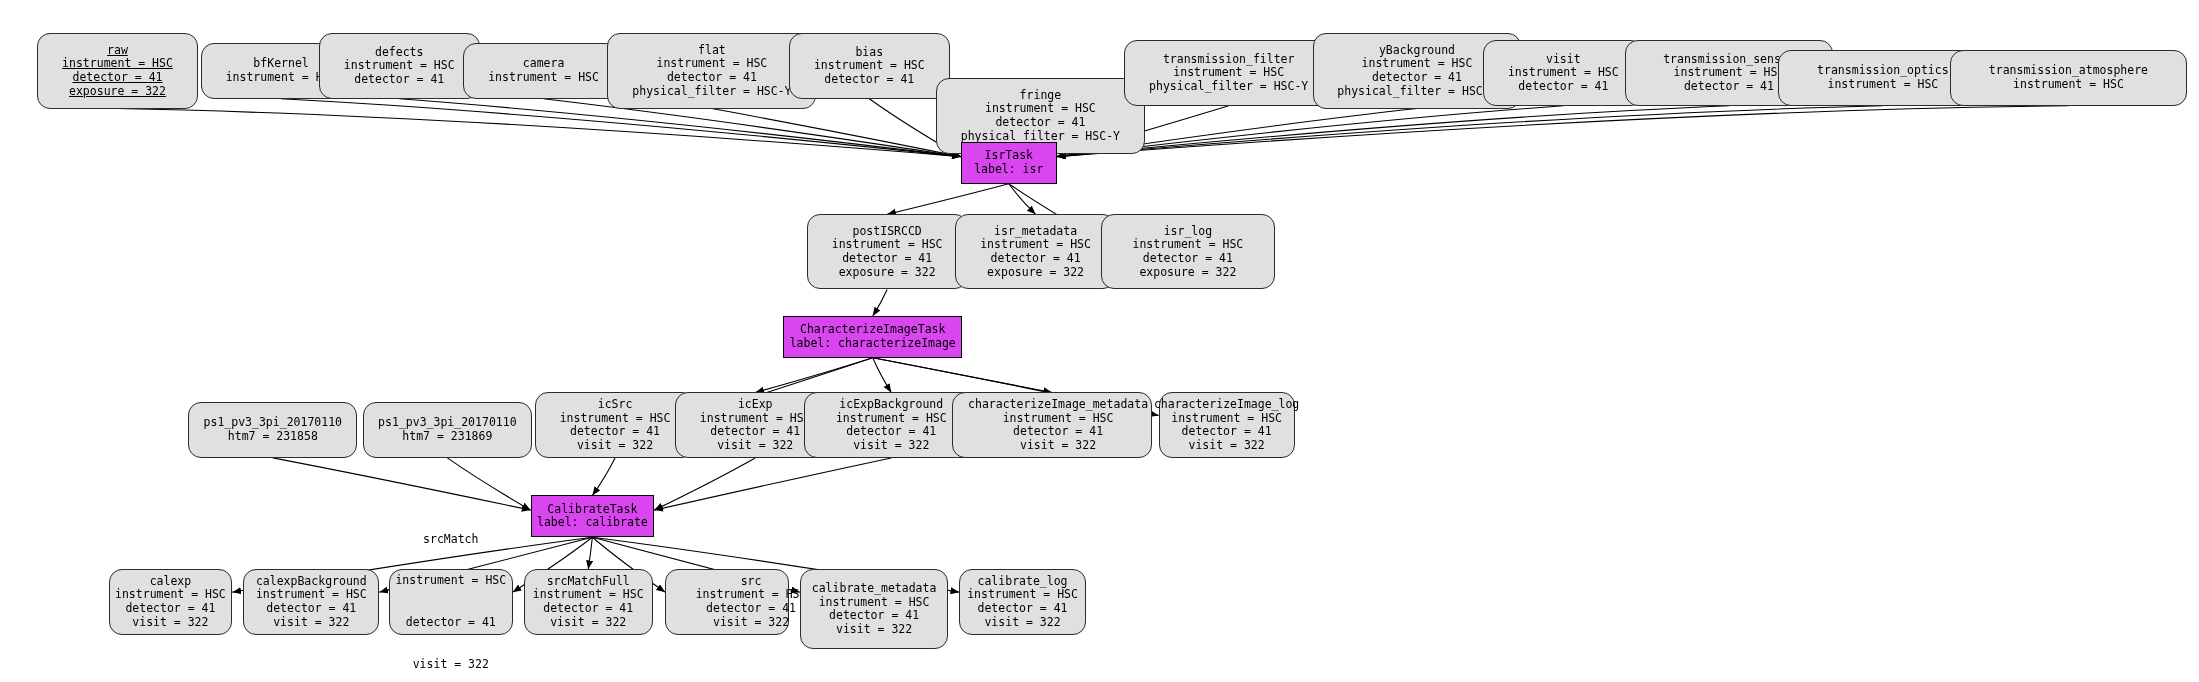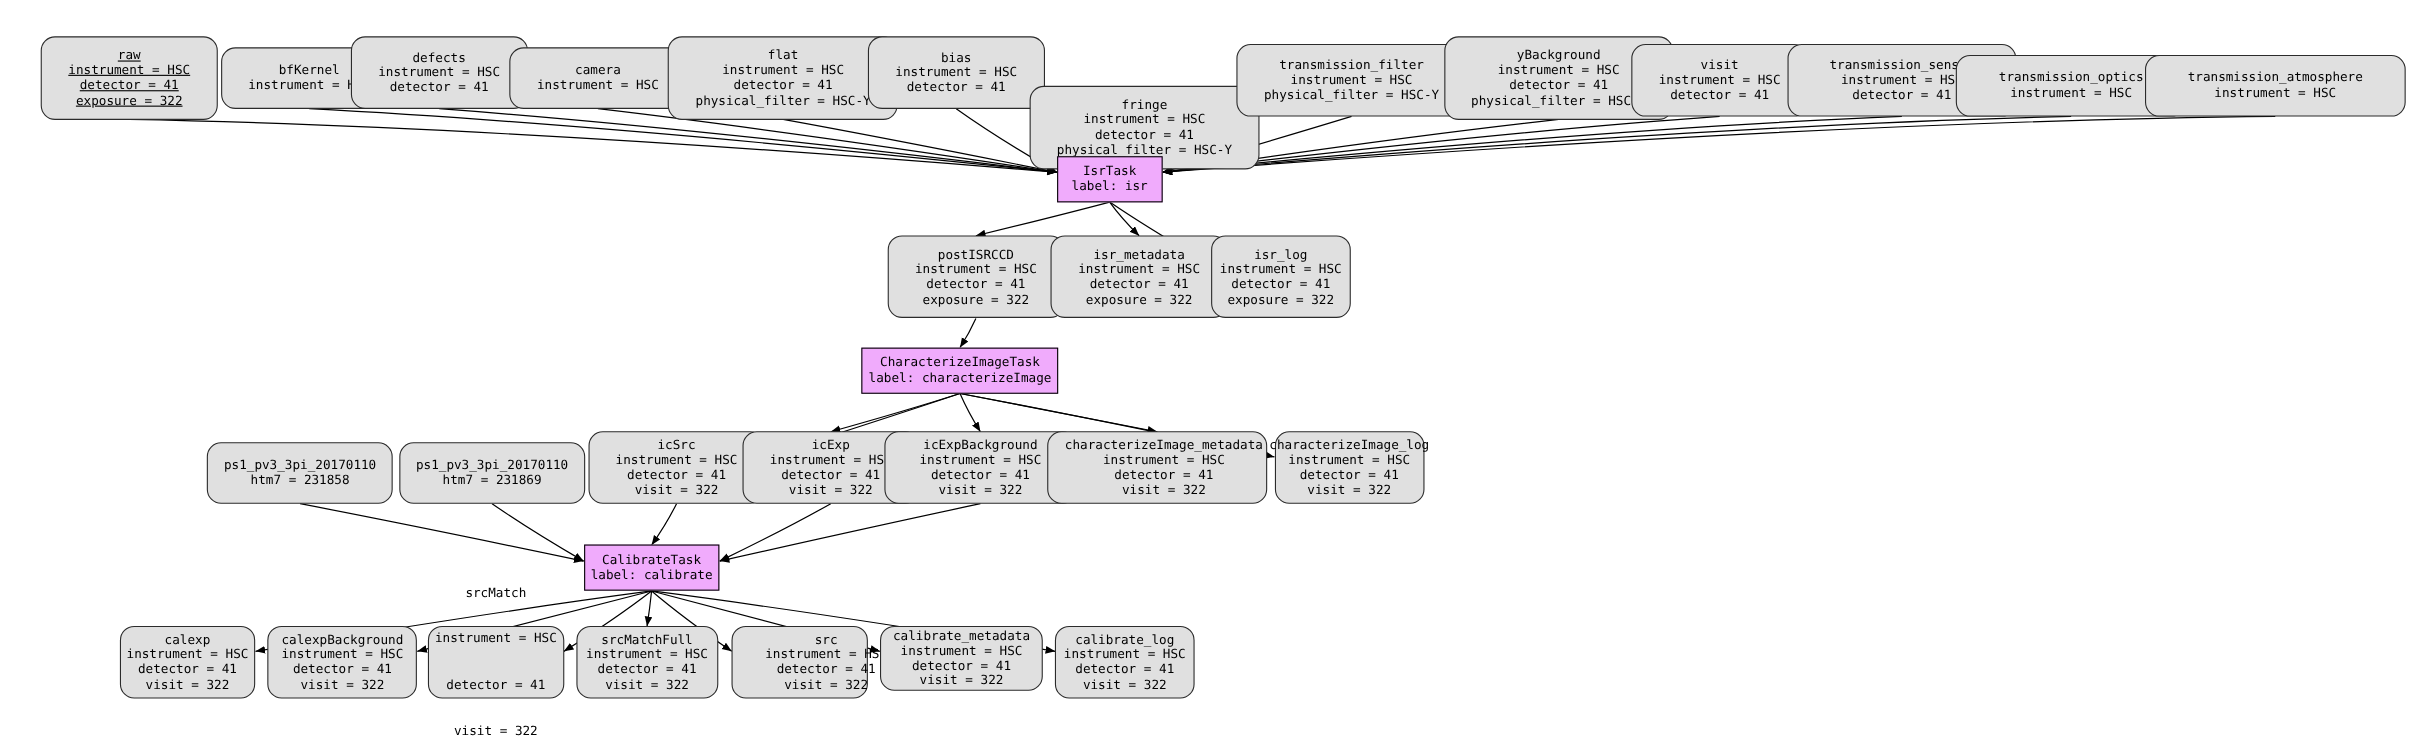--- a/index.html
+++ b/index.html
@@ -16,21 +16,21 @@
     color:#000;
     white-space:pre;
     z-index:2;
   }
   .dataset{
     background:#e0e0e0;
     border:1.3px solid #2b2b2b;
     border-radius:13px;
   }
   .task{
-    background:#f0abfc;
+    background:#d946ef;
     border:1.6px solid #000;
     border-radius:0;
   }
   .node .ln{display:block;}
 </style>
 </head>
 <body>
 
 <div id="canvas">
   <svg id="edges" viewBox="0 0 2199 682" preserveAspectRatio="none">
@@ -86,31 +86,31 @@
       <div class="node dataset" style="left: 935.949px; top: 33.4041px; width: 208.905px; height: 75.1592px; margin-top: 45px;"><span class="ln">fringe</span><span class="ln">instrument = HSC</span><span class="ln">detector = 41</span><span class="ln">physical_filter = HSC-Y</span></div>
       <div class="node dataset" style="left: 1124.24px; top: 40.3633px; width: 208.905px; height: 65.4163px;"><span class="ln">transmission_filter</span><span class="ln">instrument = HSC</span><span class="ln">physical_filter = HSC-Y</span></div>
       <div class="node dataset" style="left: 1312.53px; top: 33.4041px; width: 208.905px; height: 75.1592px;"><span class="ln">yBackground</span><span class="ln">instrument = HSC</span><span class="ln">detector = 41</span><span class="ln">physical_filter = HSC-Y</span></div>
       <div class="node dataset" style="left: 1482.95px; top: 40.3633px; width: 160.802px; height: 65.4163px;"><span class="ln">visit</span><span class="ln">instrument = HSC</span><span class="ln">detector = 41</span></div>
       <div class="node dataset" style="left: 1624.51px; top: 40.3633px; width: 208.905px; height: 65.4163px;"><span class="ln">transmission_sensor</span><span class="ln">instrument = HSC</span><span class="ln">detector = 41</span></div>
       <div class="node dataset" style="left: 1778.44px; top: 50.1061px; width: 208.905px; height: 55.6735px;"><span class="ln">transmission_optics</span><span class="ln">instrument = HSC</span></div>
       <div class="node dataset" style="left: 1950.24px; top: 50.1061px; width: 236.392px; height: 55.6735px;"><span class="ln">transmission_atmosphere</span><span class="ln">instrument = HSC</span></div>
       <div class="node task" style="left: 960.688px; top: 141.967px; width: 96.2062px; height: 41.7551px;"><span class="ln">IsrTask</span><span class="ln">label: isr</span></div>
       <div class="node dataset" style="left: 806.758px; top: 214.343px; width: 160.802px; height: 75.1592px;"><span class="ln">postISRCCD</span><span class="ln">instrument = HSC</span><span class="ln">detector = 41</span><span class="ln">exposure = 322</span></div>
       <div class="node dataset" style="left: 955.191px; top: 214.343px; width: 160.802px; height: 75.1592px;"><span class="ln">isr_metadata</span><span class="ln">instrument = HSC</span><span class="ln">detector = 41</span><span class="ln">exposure = 322</span></div>
-      <div class="node dataset" style="left: 1100.87px; top: 214.343px; width: 127px; height: 75.1592px;"><span class="ln">isr_log</span><span class="ln">instrument = HSC</span><span class="ln">detector = 41</span><span class="ln">exposure = 322</span></div>
+      <div class="node dataset" style="left: 1100.87px; top: 214.343px; width: 174px; height: 75.1592px;"><span class="ln">isr_log</span><span class="ln">instrument = HSC</span><span class="ln">detector = 41</span><span class="ln">exposure = 322</span></div>
       <div class="node task" style="left: 783.394px; top: 315.947px; width: 178.669px; height: 41.7551px;"><span class="ln">CharacterizeImageTask</span><span class="ln">label: characterizeImage</span></div>
       <div class="node dataset" style="left: 188.289px; top: 402.241px; width: 169.048px; height: 55.6735px;"><span class="ln">ps1_pv3_3pi_20170110</span><span class="ln">htm7 = 231858</span></div>
       <div class="node dataset" style="left: 362.835px; top: 402.241px; width: 169.048px; height: 55.6735px;"><span class="ln">ps1_pv3_3pi_20170110</span><span class="ln">htm7 = 231869</span></div>
       <div class="node dataset" style="left: 534.632px; top: 392.498px; width: 160.802px; height: 65.4163px;"><span class="ln">icSrc</span><span class="ln">instrument = HSC</span><span class="ln">detector = 41</span><span class="ln">visit = 322</span></div>
       <div class="node dataset" style="left: 674.818px; top: 392.498px; width: 160.802px; height: 65.4163px;"><span class="ln">icExp</span><span class="ln">instrument = HSC</span><span class="ln">detector = 41</span><span class="ln">visit = 322</span></div>
       <div class="node dataset" style="left: 804.009px; top: 392.498px; width: 174.546px; height: 65.4163px;"><span class="ln">icExpBackground</span><span class="ln">instrument = HSC</span><span class="ln">detector = 41</span><span class="ln">visit = 322</span></div>
       <div class="node dataset" style="left: 952.442px; top: 392.498px; width: 199.284px; height: 65.4163px; padding-left: 12px;"><span class="ln">characterizeImage_metadata</span><span class="ln">instrument = HSC</span><span class="ln">detector = 41</span><span class="ln">visit = 322</span></div>
       <div class="node dataset" style="left: 1158.6px; top: 392.498px; width: 136px; height: 65.4163px;"><span class="ln">characterizeImage_log</span><span class="ln">instrument = HSC</span><span class="ln">detector = 41</span><span class="ln">visit = 322</span></div>
       <div class="node task" style="left: 530.509px; top: 495.494px; width: 123.694px; height: 41.7551px;"><span class="ln">CalibrateTask</span><span class="ln">label: calibrate</span></div>
       <div class="node dataset" style="left: 108.576px; top: 569.261px; width: 123.694px; height: 65.4163px;"><span class="ln">calexp</span><span class="ln">instrument = HSC</span><span class="ln">detector = 41</span><span class="ln">visit = 322</span></div>
       <div class="node dataset" style="left: 243.264px; top: 569.261px; width: 136.063px; height: 65.4163px;"><span class="ln">calexpBackground</span><span class="ln">instrument = HSC</span><span class="ln">detector = 41</span><span class="ln">visit = 322</span></div>
       <div class="node dataset" style="left: 388.948px; top: 569.261px; width: 123.694px; height: 65.4163px; gap: 28px;"><span class="ln">srcMatch</span><span class="ln">instrument = HSC</span><span class="ln">detector = 41</span><span class="ln">visit = 322</span></div>
       <div class="node dataset" style="left: 523.637px; top: 569.261px; width: 129.191px; height: 65.4163px;"><span class="ln">srcMatchFull</span><span class="ln">instrument = HSC</span><span class="ln">detector = 41</span><span class="ln">visit = 322</span></div>
       <div class="node dataset" style="left: 665.197px; top: 569.261px; width: 123.694px; height: 65.4163px; padding-left: 48px;"><span class="ln">src</span><span class="ln">instrument = HSC</span><span class="ln">detector = 41</span><span class="ln">visit = 322</span></div>
-      <div class="node dataset" style="left: 799.886px; top: 569.261px; width: 148.432px; height: 59px;"><span class="ln">calibrate_metadata</span><span class="ln">instrument = HSC</span><span class="ln">detector = 41</span><span class="ln">visit = 322</span></div>
+      <div class="node dataset" style="left: 799.886px; top: 569.261px; width: 148.432px; height: 80px;"><span class="ln">calibrate_metadata</span><span class="ln">instrument = HSC</span><span class="ln">detector = 41</span><span class="ln">visit = 322</span></div>
       <div class="node dataset" style="left: 959.314px; top: 569.261px; width: 126.442px; height: 65.4163px;"><span class="ln">calibrate_log</span><span class="ln">instrument = HSC</span><span class="ln">detector = 41</span><span class="ln">visit = 322</span></div>
     </div>
 </div>
 
 </body></html>

